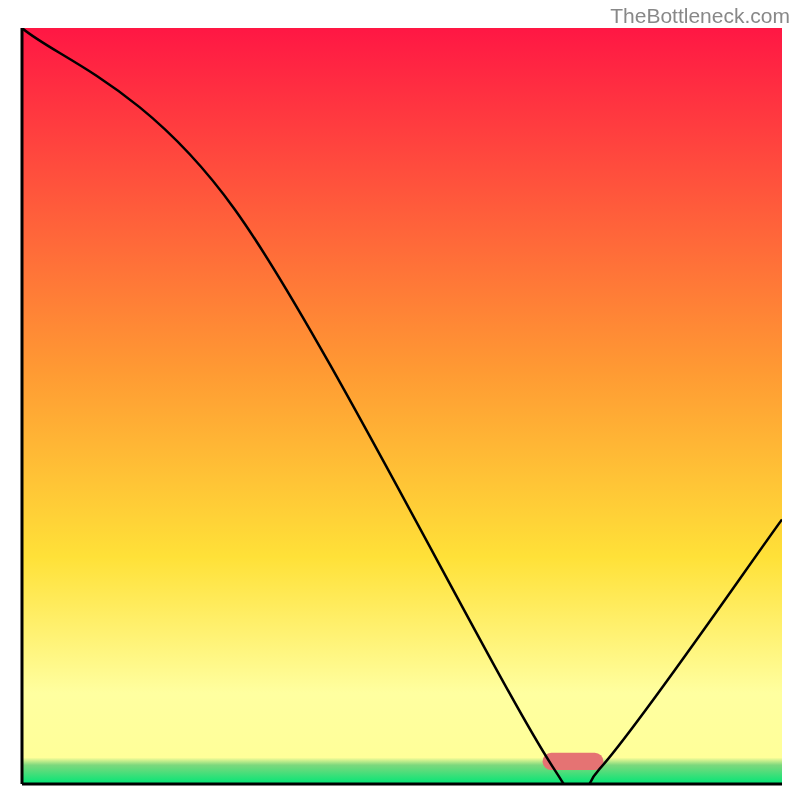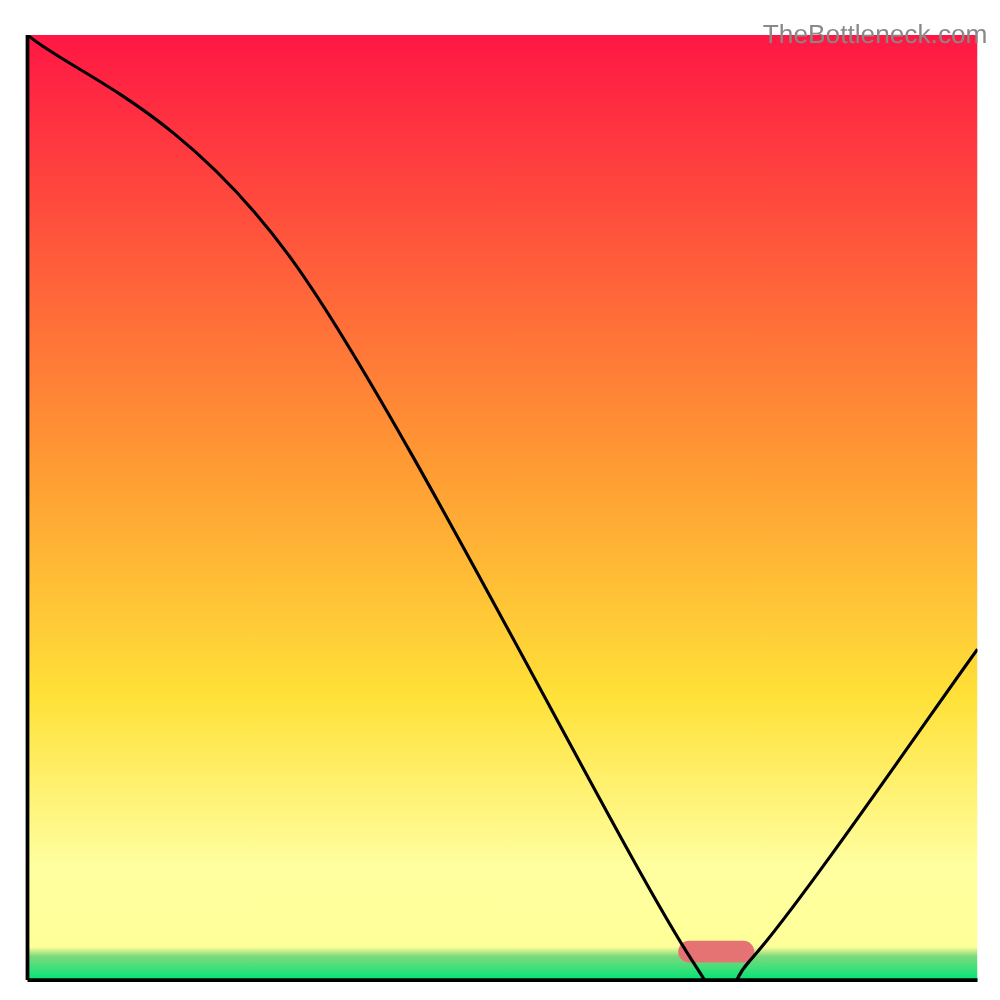--- a/index.html
+++ b/index.html
@@ -10,21 +10,21 @@
     background: #ffffff;
     font-family: Arial, Helvetica, sans-serif;
   }
   .container {
     position: relative;
     width: 800px;
     height: 800px;
   }
   .watermark {
     position: absolute;
-    top: 16px;
+    top: 4px;
     right: 10px;
     color: #888888;
     font-size: 21px;
     font-weight: 500;
     letter-spacing: 0px;
     z-index: 10;
   }
   svg {
     display: block;
   }

